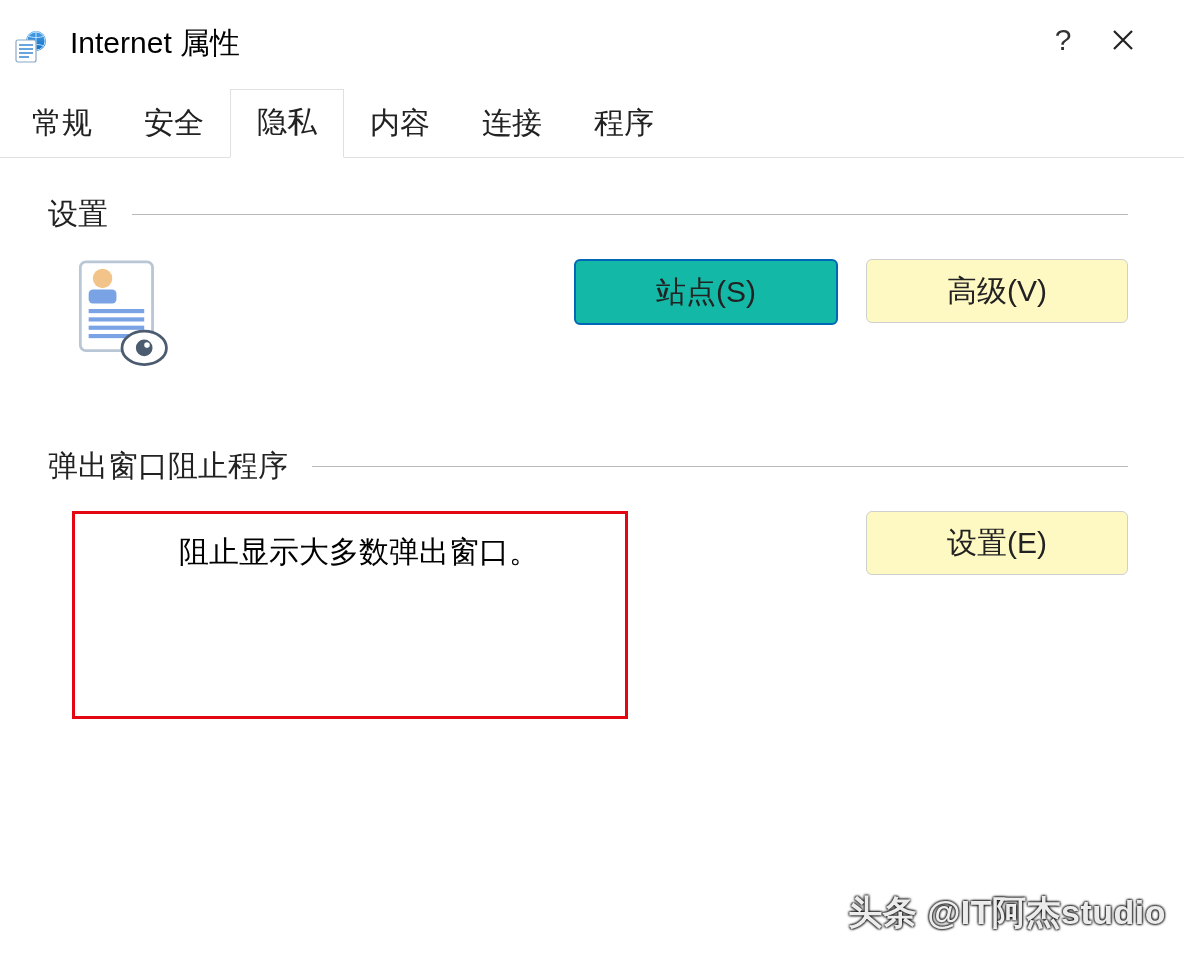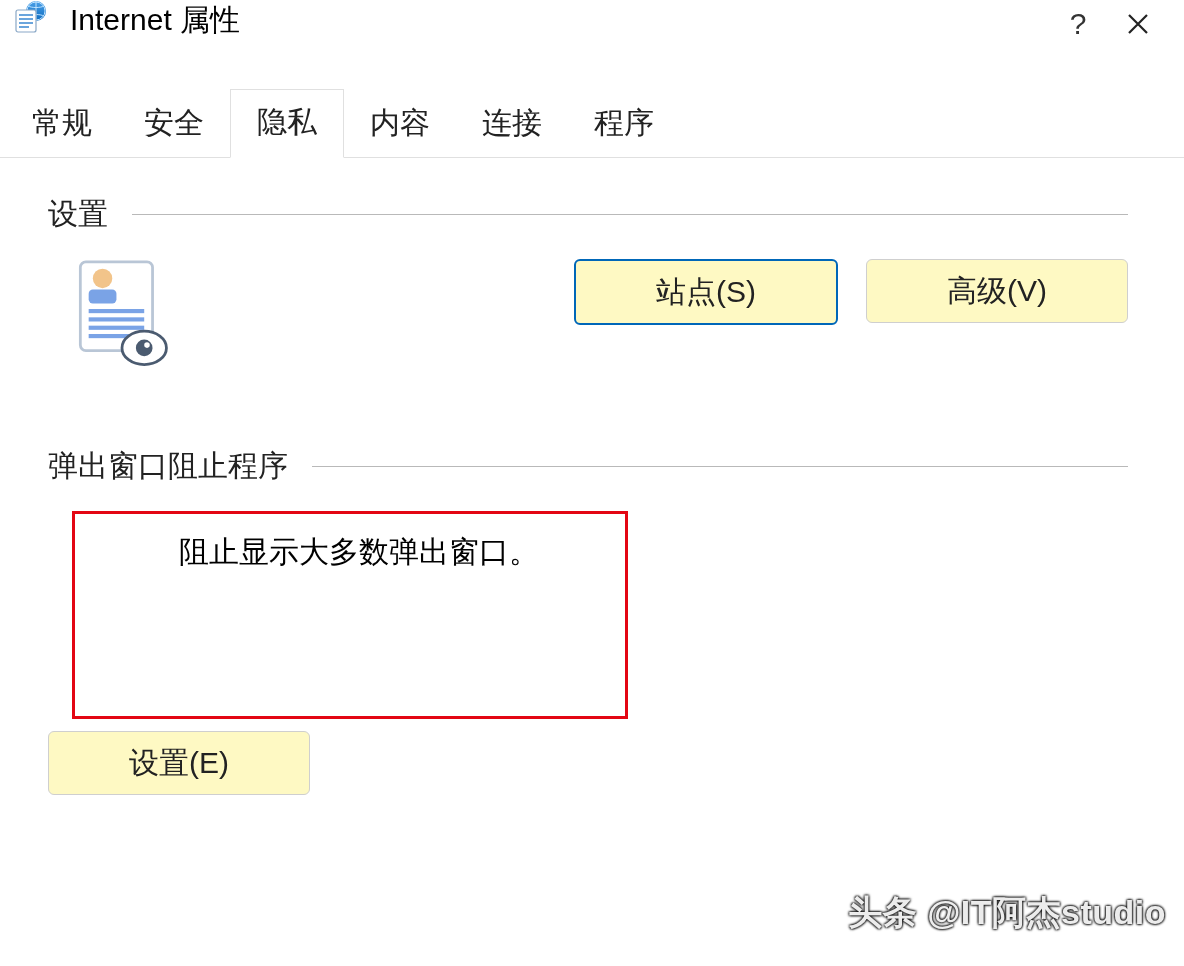--- a/index.html
+++ b/index.html
@@ -19,23 +19,23 @@
     height: 966px;
     background: #fff;
     font-family: "Microsoft YaHei", "Segoe UI", "PingFang SC", sans-serif;
     color: var(--text);
     overflow: hidden;
     position: relative;
   }
   
   .titlebar {
     display: flex;
-    align-items: flex-start;
+    align-items: flex-end;
     height: 64px;
-    padding: 0 10px 0 14px;
+    padding: 0 25px 0 14px;
   }
   .titlebar .app-icon { width: 34px; height: 34px; flex: none; }
   .titlebar .title-text { font-size: 30px; margin-left: 22px; }
   .titlebar .spacer { flex: 1; }
   .titlebar .sysbtn {
     width: 60px; height: 48px;
     display: flex; align-items: center; justify-content: center;
     font-size: 30px; color: #333;
   }
   .titlebar .sysbtn.close { margin-right: 6px; }
@@ -109,31 +109,30 @@
     justify-content: center;
     font-size: 30px;
     border: 1px solid var(--btn-border);
     border-radius: 6px;
     background: #fef9c3;
     color: #222;
   }
   .win-button.blue {
     border-color: var(--btn-border-blue);
     border-width: 2px;
-    background: #fef9c3;
+    background: #14b8a6;
   }
 
   .popup-section {
     margin-top: 72px;
   }
   .popup-body {
     display: flex;
     align-items: flex-start;
     gap: 12px;
-    flex-direction: column;
   }
   .highlight-box {
     border: 3px solid var(--highlight-red);
     width: 556px;
     height: 208px;
     position: relative;
     padding: 0;
     margin-left: 24px;
     box-sizing: border-box;
   }

